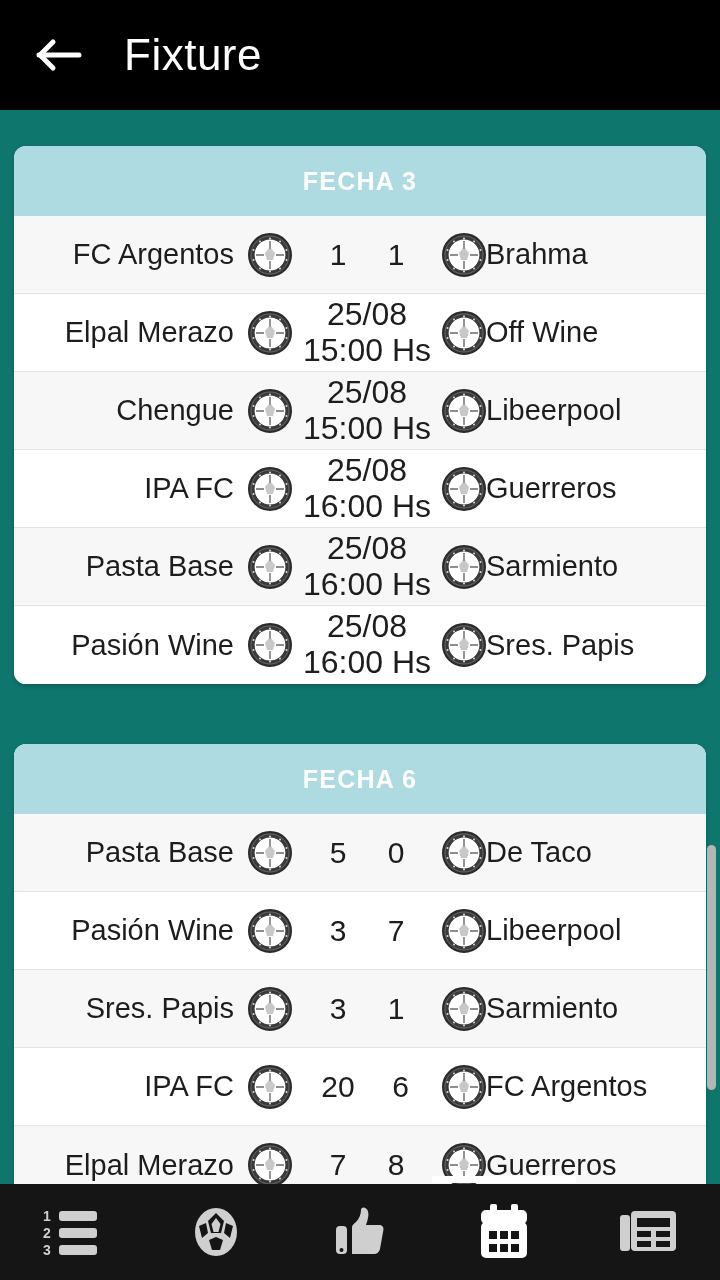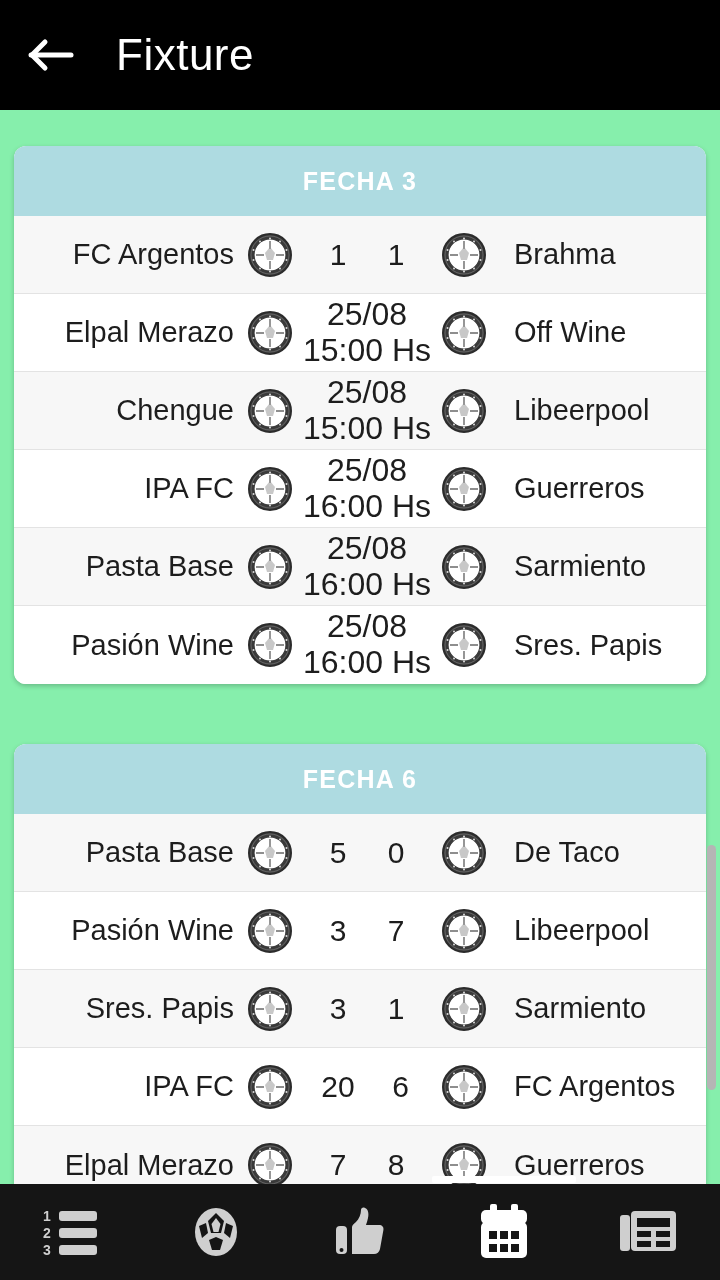--- a/index.html
+++ b/index.html
@@ -7,36 +7,36 @@
     width:720px; height:1280px;
     background:#efefef;
     font-family:"Liberation Sans", sans-serif;
     overflow:hidden;
   }
   #app { position:relative; width:720px; height:1280px; overflow:hidden; }
 
   
   .appbar {
     height:110px; background:#000; display:flex; align-items:center;
-    padding-left:20px; position:relative; z-index:5;
+    padding-left:28px; position:relative; z-index:5;
   }
   .back-btn {
     width:62px; height:62px; display:flex; align-items:center; justify-content:center;
     cursor:pointer; flex:0 0 auto;
   }
   .back-btn svg { display:block; }
   .appbar-title {
     color:#fff; font-size:44px; font-weight:400; letter-spacing:.5px;
     margin-left:34px; line-height:1;
   }
 
   
   .scroll-area {
     position:absolute; top:110px; left:0; right:0; bottom:96px;
-    overflow:hidden; background:#86efac;
+    overflow:hidden; background:#0f766e;
   }
   .scroll-inner { padding:36px 14px 0 14px; }
 
   
   .card {
     background:#fff; border-radius:12px; overflow:hidden;
     box-shadow:0 2px 5px rgba(0,0,0,.22);
     margin-bottom:60px;
   }
   .card-header {
@@ -50,21 +50,21 @@
   
   .match-row {
     display:flex; align-items:center; height:78px;
     border-bottom:1px solid #e3e3e3; background:#fff;
   }
   .match-row.alt { background:#f7f7f7; }
   .match-row:last-child { border-bottom:none; }
 
   .team-name {
     flex:1 1 0; font-size:29px; color:#1d1d1d; white-space:nowrap;
-    overflow:hidden; text-overflow:ellipsis;margin-left:28px;
+    overflow:hidden; text-overflow:ellipsis;
   }
   .team-name.home { text-align:right; padding-right:14px; }
   .team-name.away { text-align:left;  }
 
   .badge { flex:0 0 auto; width:44px; height:44px; }
   .badge svg { display:block; width:44px; height:44px; }
 
   .center-cell {
     flex:0 0 150px; display:flex; flex-direction:column;
     align-items:center; justify-content:center; line-height:1.12;

